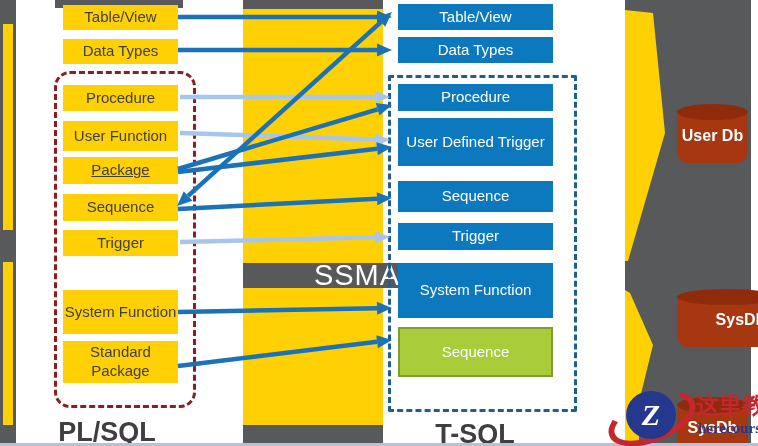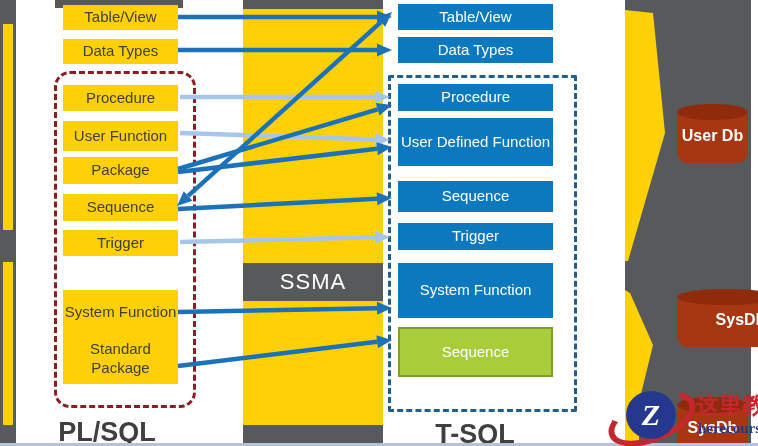--- a/index.html
+++ b/index.html
@@ -8,22 +8,22 @@
     font-family:"Liberation Sans",sans-serif;overflow:hidden;
   }
   
   .left-strip{position:absolute;left:0;top:0;width:16px;height:446px;background:var(--gray);}
   .left-strip .ybar{position:absolute;left:3px;width:10px;background:var(--yellow);}
   .cap-bar{position:absolute;background:var(--gray);}
   .mid-column{position:absolute;left:243px;top:0;width:140px;height:443px;}
   .mid-column .cap{position:absolute;left:0;width:140px;background:var(--gray);}
   .mid-column .body{position:absolute;left:0;top:9px;width:140px;height:416px;background:var(--yellow);}
   .ssma-band{
-    position:absolute;left:0;top:263px;width:140px;height:38px;background:var(--gray);
-    color:#fff;font-size:22px;display:flex;align-items:center;justify-content:center;letter-spacing:1px;
+    position:absolute;left:0;top:263px;width:140px;height:25px;background:var(--gray);
+    color:#fff;font-size:29px;display:flex;align-items:center;justify-content:center;letter-spacing:1px;padding-left:44px;
   }
   .bottom-strip{position:absolute;left:0;top:443px;width:758px;height:3px;background:var(--strip);}
   
   .lbox{
     position:absolute;left:63px;width:115px;background:var(--yellow);color:var(--boxtext);
     font-size:15px;display:flex;align-items:center;justify-content:center;text-align:center;line-height:1.25;
   }
   .rbox{
     position:absolute;left:398px;width:155px;background:var(--blue);color:#fff;
     font-size:15px;display:flex;align-items:center;justify-content:center;text-align:center;line-height:1.25;
@@ -108,31 +108,31 @@
     </div>
   </div>
 
   <div class="dash-left"></div>
   <div class="dash-right"></div>
 
   <div class="lbox" style="top:5px;height:25px;">Table/View</div>
   <div class="lbox" style="top:39px;height:25px;">Data Types</div>
   <div class="lbox" style="top:85px;height:26px;">Procedure</div>
   <div class="lbox" style="top:121px;height:30px;">User Function</div>
-  <div class="lbox" style="top:157px;height:27px;">Package</div>
+  <div class="lbox" style="top:157px;height:27px;text-decoration:underline;">Package</div>
   <div class="lbox" style="top:194px;height:27px;">Sequence</div>
   <div class="lbox" style="top:230px;height:26px;">Trigger</div>
   <div class="lbox" style="top:290px;height:44px;">System Function</div>
-  <div class="lbox" style="top:334px;height:50px;">Standard Package</div>
+  <div class="lbox" style="top:341px;height:42px;">Standard Package</div>
   <div class="col-title" style="left:27px;top:417px;">PL/SQL</div>
 
   <div class="rbox" style="top:4px;height:26px;">Table/View</div>
   <div class="rbox" style="top:37px;height:26px;">Data Types</div>
   <div class="rbox" style="top:84px;height:27px;">Procedure</div>
-  <div class="rbox" style="top:118px;height:48px;">User Defined Function</div>
+  <div class="rbox" style="top:118px;height:48px;">User Defined Trigger</div>
   <div class="rbox" style="top:181px;height:31px;">Sequence</div>
   <div class="rbox" style="top:223px;height:27px;">Trigger</div>
   <div class="rbox" style="top:263px;height:55px;">System Function</div>
   <div class="rbox green" style="top:327px;height:50px;">Sequence</div>
   <div class="col-title" style="left:395px;top:419px;">T-SQL</div>
 
   <svg id="arrows" width="758" height="446">
       <line x1="178" y1="17" x2="377" y2="17" stroke="#1C72B8" stroke-width="4.5"></line>
       <polygon points="392,17 377,23.5 377,10.5" fill="#1C72B8"></polygon>
       <line x1="178" y1="50" x2="377" y2="50" stroke="#1C72B8" stroke-width="4.5"></line>

